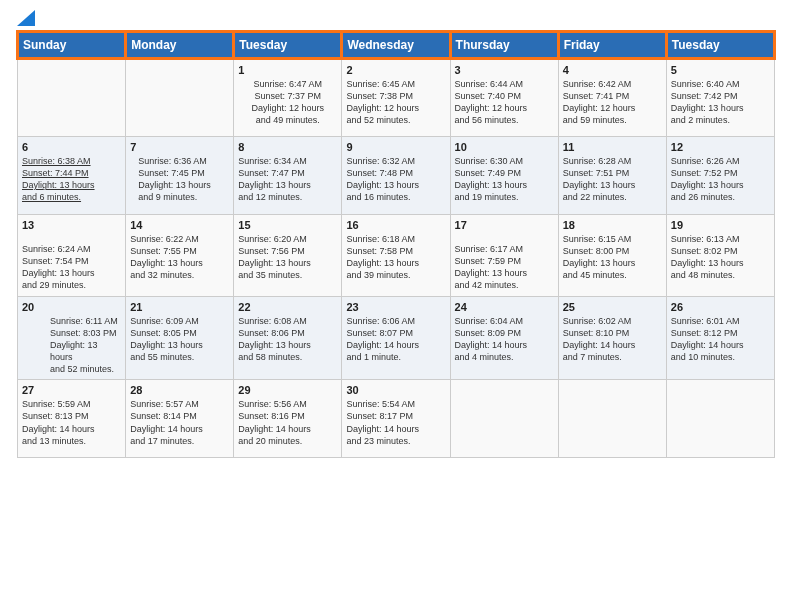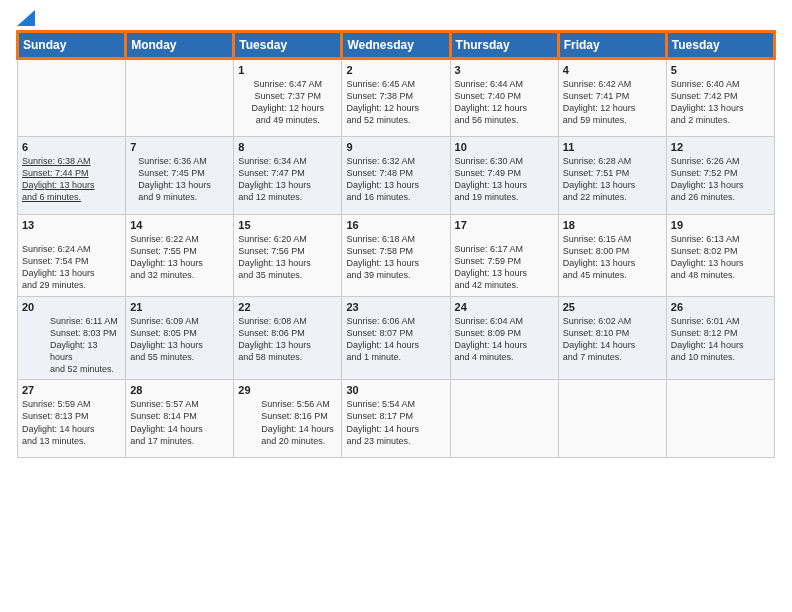--- a/index.html
+++ b/index.html
@@ -317,21 +317,21 @@
           </td>
           <td>
             <span class="day-num">28</span>
             <div class="day-info" style="white-space: pre-line;">Sunrise: 5:57 AM
 Sunset: 8:14 PM
 Daylight: 14 hours
 and 17 minutes.</div>
           </td>
           <td>
             <span class="day-num">29</span>
-            <div class="day-info" style="white-space: pre-line; margin-left: 23px;">Sunrise: 5:56 AM
+            <div class="day-info" style="white-space: pre-line;">Sunrise: 5:56 AM
 Sunset: 8:16 PM
 Daylight: 14 hours
 and 20 minutes.</div>
           </td>
           <td>
             <span class="day-num">30</span>
             <div class="day-info" style="white-space: pre-line;">Sunrise: 5:54 AM
 Sunset: 8:17 PM
 Daylight: 14 hours
 and 23 minutes.</div>

